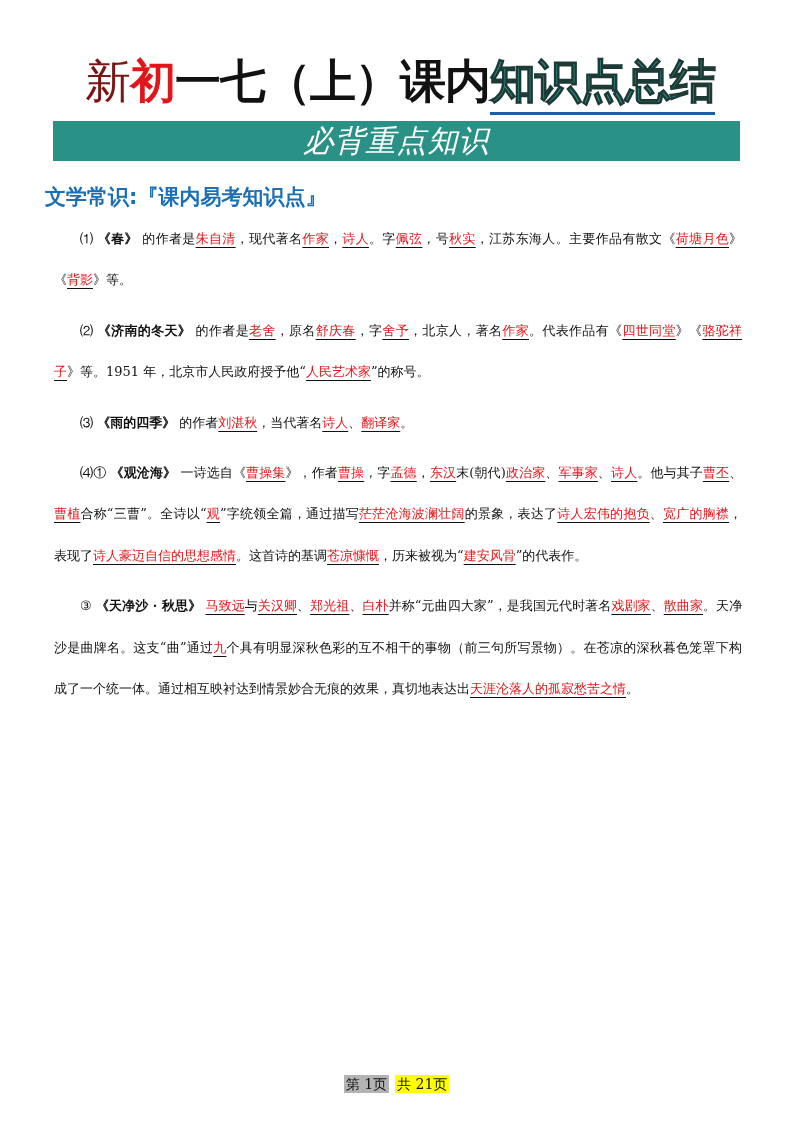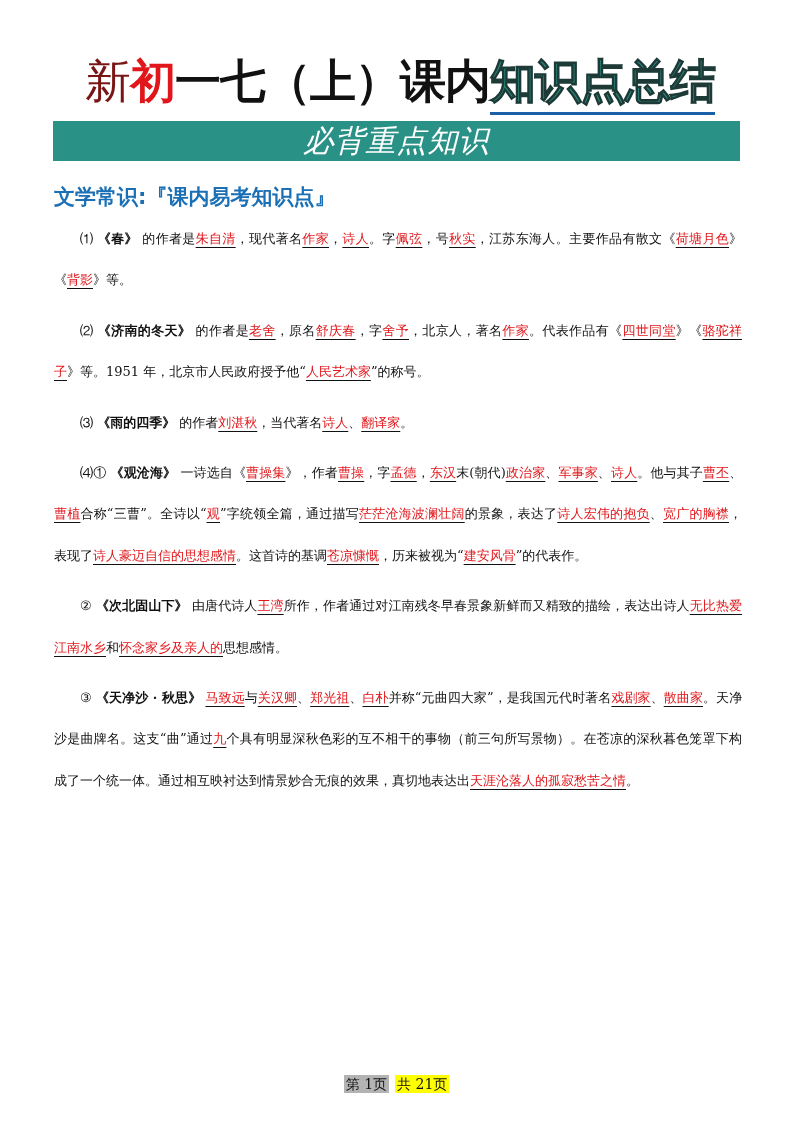--- a/index.html
+++ b/index.html
@@ -18,21 +18,21 @@
   .title .t2 { color: #e0161a; }
   .title .t3 { color: #111; margin-top: 16px; }
   .title .t4 { color: #2a8a80; -webkit-text-stroke: 1px #1e3a36; border-bottom: 3px solid #1b5fa8; padding-bottom: 4px; }
   .banner {
     position: absolute; left: 53px; top: 121px; width: 687px; height: 40px;
     background: #2a9187; color: #fff; text-align: center;
     font-family: "DejaVu Sans", "Liberation Sans", sans-serif;
     font-size: 30px; line-height: 40px; letter-spacing: 1px; font-style: italic;
   }
   .section-heading {
-    position: absolute; left: 54px; top: 183px;
+    position: absolute; left: 45px; top: 183px;
     font-family: "DejaVu Sans", "Liberation Sans", sans-serif;
     font-size: 21px; font-weight: bold; color: #1a6fb5; line-height: 28px;
   }
   .content {
     position: absolute; left: 54px; top: 218px; width: 688px;
     font-size: 13px; line-height: 41.4px; text-align: justify;
   }
   .para { margin: 0 0 9px 0; text-indent: 2em; }
   .k { color: #e0161a; text-decoration: underline; text-decoration-color: #111; text-underline-offset: 4px; }
   .b { font-weight: bold; }
@@ -52,19 +52,18 @@
 
 <div class="banner">必背重点知识</div>
 
 <div class="section-heading">文学常识:『课内易考知识点』</div>
 
 <div class="content">
   <p class="para"><span>⑴ </span><span class="b">《春》</span><span> 的作者是</span><span class="k">朱自清</span><span>，现代著名</span><span class="k">作家</span><span>，</span><span class="k">诗人</span><span>。字</span><span class="k">佩弦</span><span>，号</span><span class="k">秋实</span><span>，江苏东海人。主要作品有散文《</span><span class="k">荷塘月色</span><span>》《</span><span class="k">背影</span><span>》等。</span></p>
   <p class="para"><span>⑵ </span><span class="b">《济南的冬天》</span><span> 的作者是</span><span class="k">老舍</span><span>，原名</span><span class="k">舒庆春</span><span>，字</span><span class="k">舍予</span><span>，北京人，著名</span><span class="k">作家</span><span>。代表作品有《</span><span class="k">四世同堂</span><span>》《</span><span class="k">骆驼祥子</span><span>》等。1951 年，北京市人民政府授予他“</span><span class="k">人民艺术家</span><span>”的称号。</span></p>
   <p class="para"><span>⑶ </span><span class="b">《雨的四季》</span><span> 的作者</span><span class="k">刘湛秋</span><span>，当代著名</span><span class="k">诗人</span><span>、</span><span class="k">翻译家</span><span>。</span></p>
   <p class="para"><span>⑷① </span><span class="b">《观沧海》</span><span> 一诗选自《</span><span class="k">曹操集</span><span>》，作者</span><span class="k">曹操</span><span>，字</span><span class="k">孟德</span><span>，</span><span class="k">东汉</span><span>末(朝代)</span><span class="k">政治家</span><span>、</span><span class="k">军事家</span><span>、</span><span class="k">诗人</span><span>。他与其子</span><span class="k">曹丕</span><span>、</span><span class="k">曹植</span><span>合称“三曹”。全诗以“</span><span class="k">观</span><span>”字统领全篇，通过描写</span><span class="k">茫茫沧海波澜壮阔</span><span>的景象，表达了</span><span class="k">诗人宏伟的抱负</span><span>、</span><span class="k">宽广的胸襟</span><span>，表现了</span><span class="k">诗人豪迈自信的思想感情</span><span>。这首诗的基调</span><span class="k">苍凉慷慨</span><span>，历来被视为“</span><span class="k">建安风骨</span><span>”的代表作。</span></p>
-  <p class="para"><span>② </span><span class="b">《次北固山下》</span><span> 由唐代诗人</span><span class="k">王湾</span><span>所作，作者通过对江南残冬早春景象新鲜而又精致的描绘，表达出诗人</span><span class="k">无比热爱江南水乡</span><span>和</span><span class="k">怀念家乡及亲人的</span><span>思想感情。</span></p>
   <p class="para"><span>③ </span><span class="b">《天净沙 · 秋思》</span><span> </span><span class="k">马致远</span><span>与</span><span class="k">关汉卿</span><span>、</span><span class="k">郑光祖</span><span>、</span><span class="k">白朴</span><span>并称“元曲四大家”，是我国元代时著名</span><span class="k">戏剧家</span><span>、</span><span class="k">散曲家</span><span>。天净沙是曲牌名。这支“曲”通过</span><span class="k">九</span><span>个具有明显深秋色彩的互不相干的事物（前三句所写景物）。在苍凉的深秋暮色笼罩下构成了一个统一体。通过相互映衬达到情景妙合无痕的效果，真切地表达出</span><span class="k">天涯沦落人的孤寂愁苦之情</span><span>。</span></p>
 </div>
 
 <div class="footer">
   <span class="cur">第 1页</span><span class="tot">共 21页</span>
 </div>
 
 </body></html>

